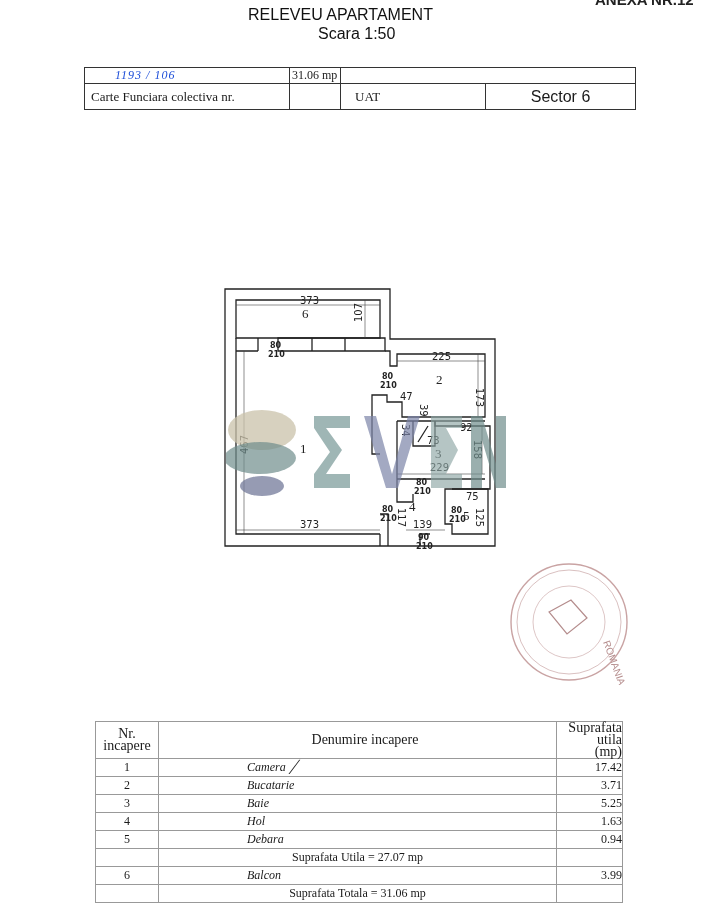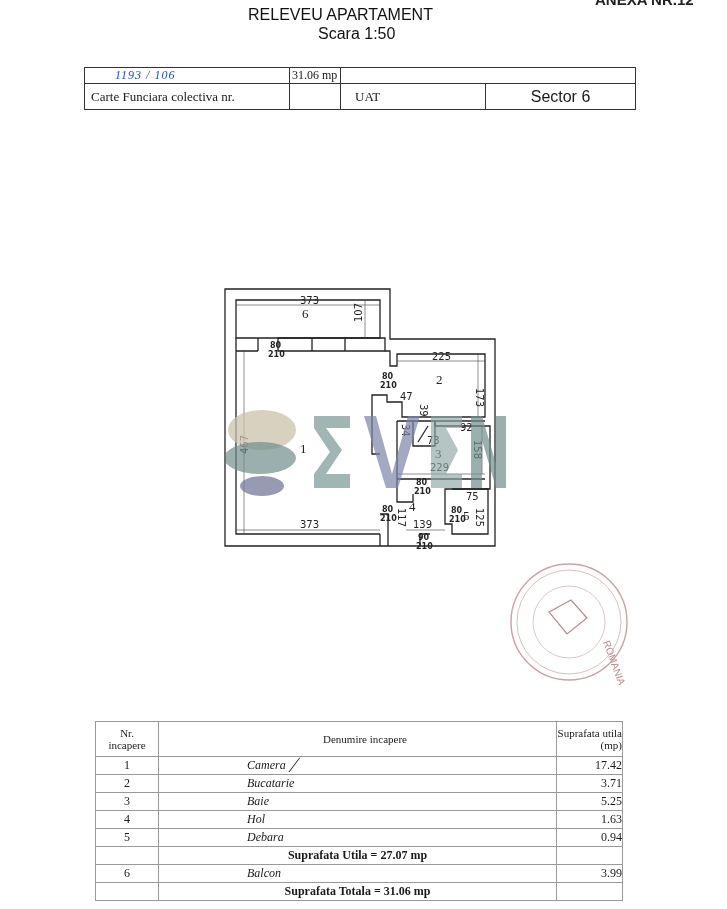--- a/index.html
+++ b/index.html
@@ -33,25 +33,25 @@
 
     
     .wm { position:absolute; left:226px; top:408px; width:280px; height:90px; pointer-events:none; }
 
     
     .stamp { position:absolute; left:505px; top:560px; width:128px; height:125px; }
 
     
     .tbl { position:absolute; left:95px; top:721px; width:528px; border-collapse:collapse; font-size:12px; }
     .tbl td { border:1px solid #999; height:17px; padding:0; vertical-align:middle; }
-    .tbl thead td { height:34px; text-align:center; font-size:11px; line-height:12px; }
+    .tbl thead td { height:34px; text-align:center; font-size:14px; line-height:12px; }
     .tbl .cn { width:62px; text-align:center; }
     .tbl .cd { width:309px; padding-left:15px; }
     .tbl .cs { text-align:right; }
-    .tbl .sum { text-align:center;font-weight:bold; }
+    .tbl .sum { text-align:center; }
     .tbl .name { padding-left:88px;font-style:italic; }
     .tick { font-size:12px; margin-left:4px; }
   </style>
 </head>
 <body>
 
 <div class="annex">ANEXA NR.12</div>
 <div class="title">
   <span class="l1">RELEVEU APARTAMENT</span>
   <span class="l2">Scara 1:50</span>

